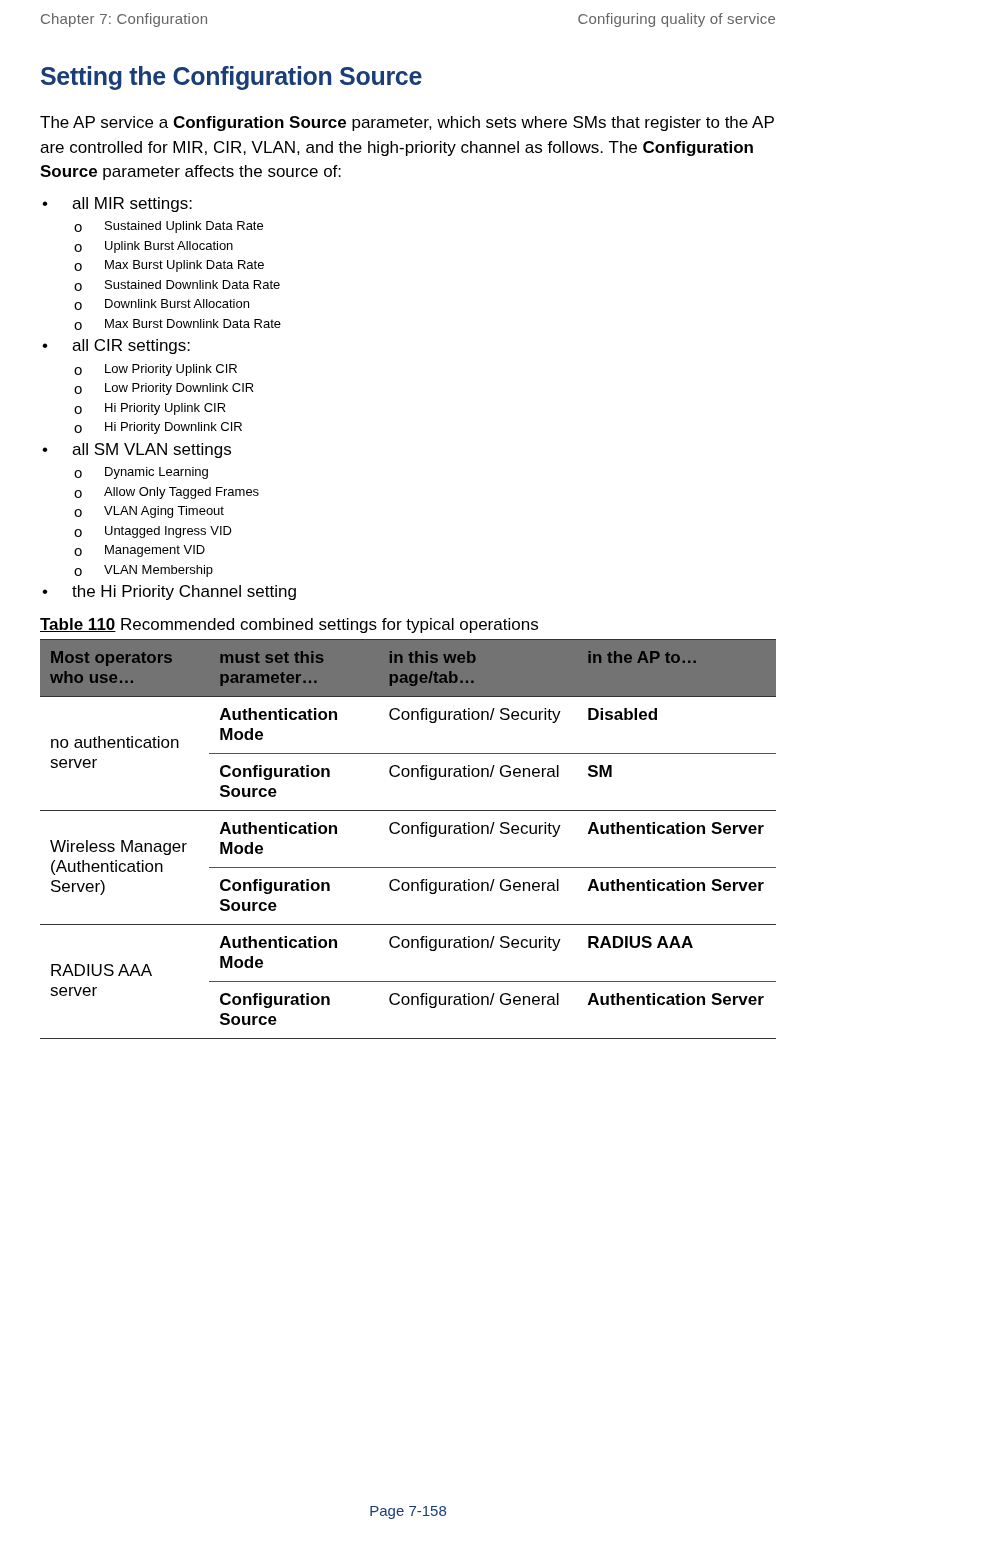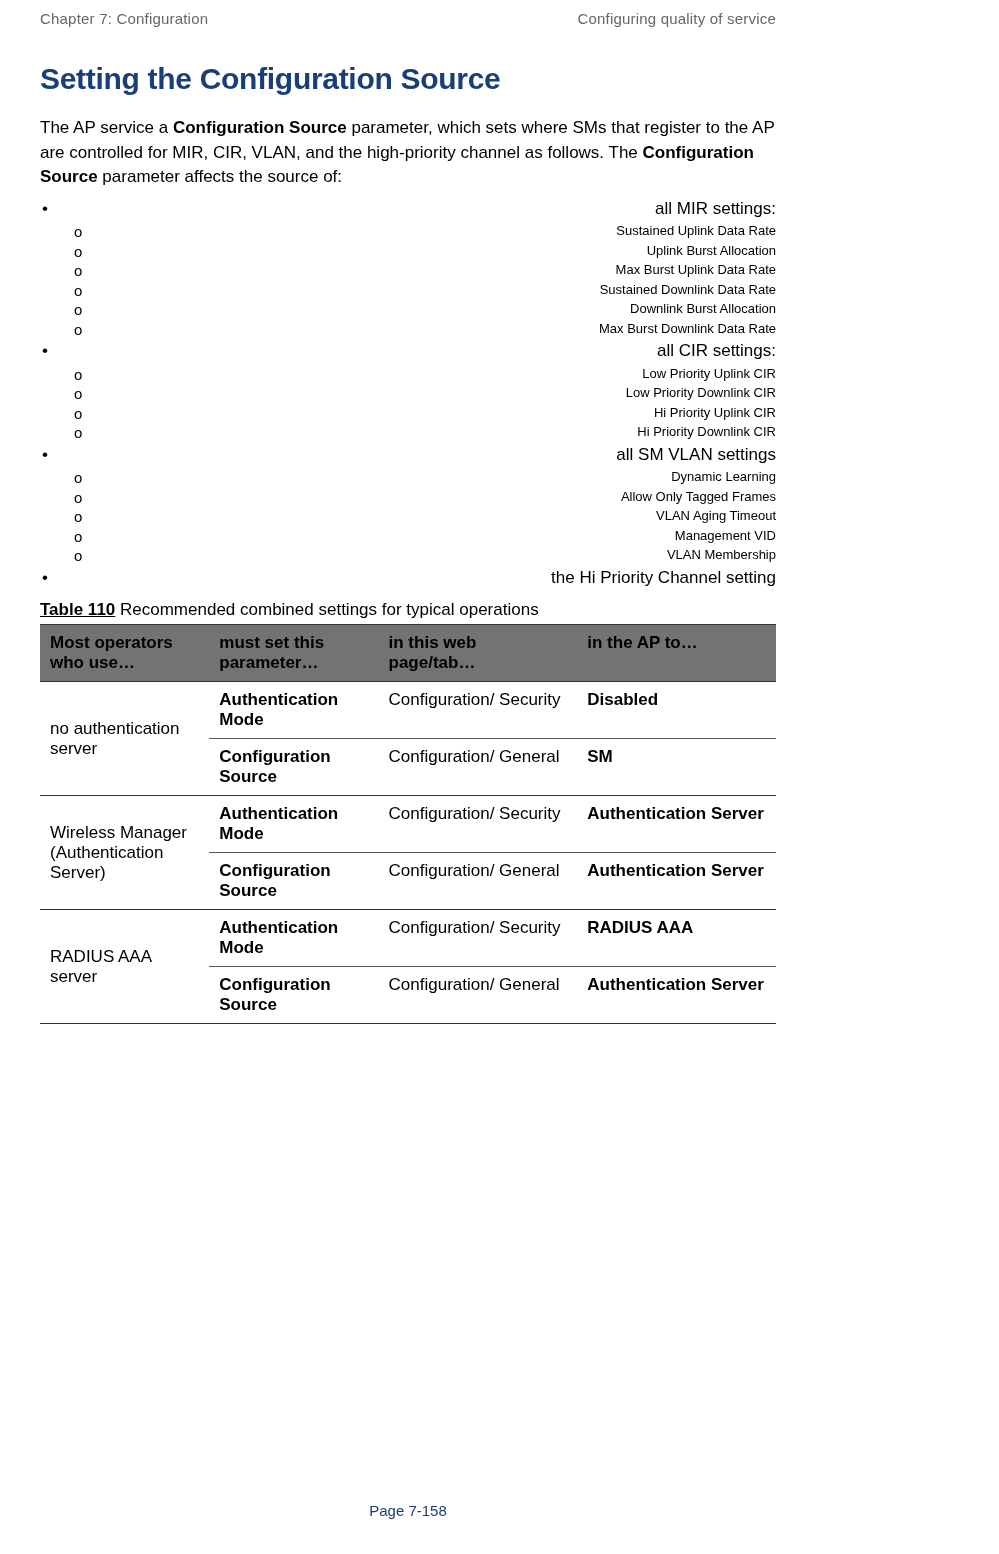--- a/index.html
+++ b/index.html
@@ -22,41 +22,40 @@
     justify-content: space-between;
     font-size: 15px;
     color: #666;
     margin-bottom: 30px;
     letter-spacing: 0.2px;
   }
   h1.title {
     font-family: "Arial Narrow", Arial, sans-serif;
     font-stretch: condensed;
     color: #1a3e7a;
-    font-size: 30px;
+    font-size: 25px;
     font-weight: bold;
     margin: 35px 0 20px 0;
     letter-spacing: -0.3px;
   }
   .body-text {
     font-size: 17px;
     line-height: 1.45;
     margin: 0 0 6px 0;
   }
   ul.lvl1 {
     list-style: none;
     padding: 0;
     margin: 0 0 10px 0;
   }
   ul.lvl1 > li {
     position: relative;
     padding-left: 32px;
     font-size: 17px;
     line-height: 1.5;
-    text-align: right;
   }
   ul.lvl1 > li::before {
     content: "•";
     position: absolute;
     left: 2px;
     top: 0;
     font-size: 17px;
   }
   ul.lvl2 {
     list-style: none;
@@ -158,20 +157,21 @@
         <li>Hi Priority Uplink CIR</li>
         <li>Hi Priority Downlink CIR</li>
       </ul>
     </li>
     <li>
       <span>all SM VLAN settings</span>
       <ul class="lvl2">
         <li>Dynamic Learning</li>
         <li>Allow Only Tagged Frames</li>
         <li>VLAN Aging Timeout</li>
+        <li>Untagged Ingress VID</li>
         <li>Management VID</li>
         <li>VLAN Membership</li>
       </ul>
     </li>
     <li>
       <span>the Hi Priority Channel setting</span>
     </li>
   </ul>
 
   <div class="table-caption">

